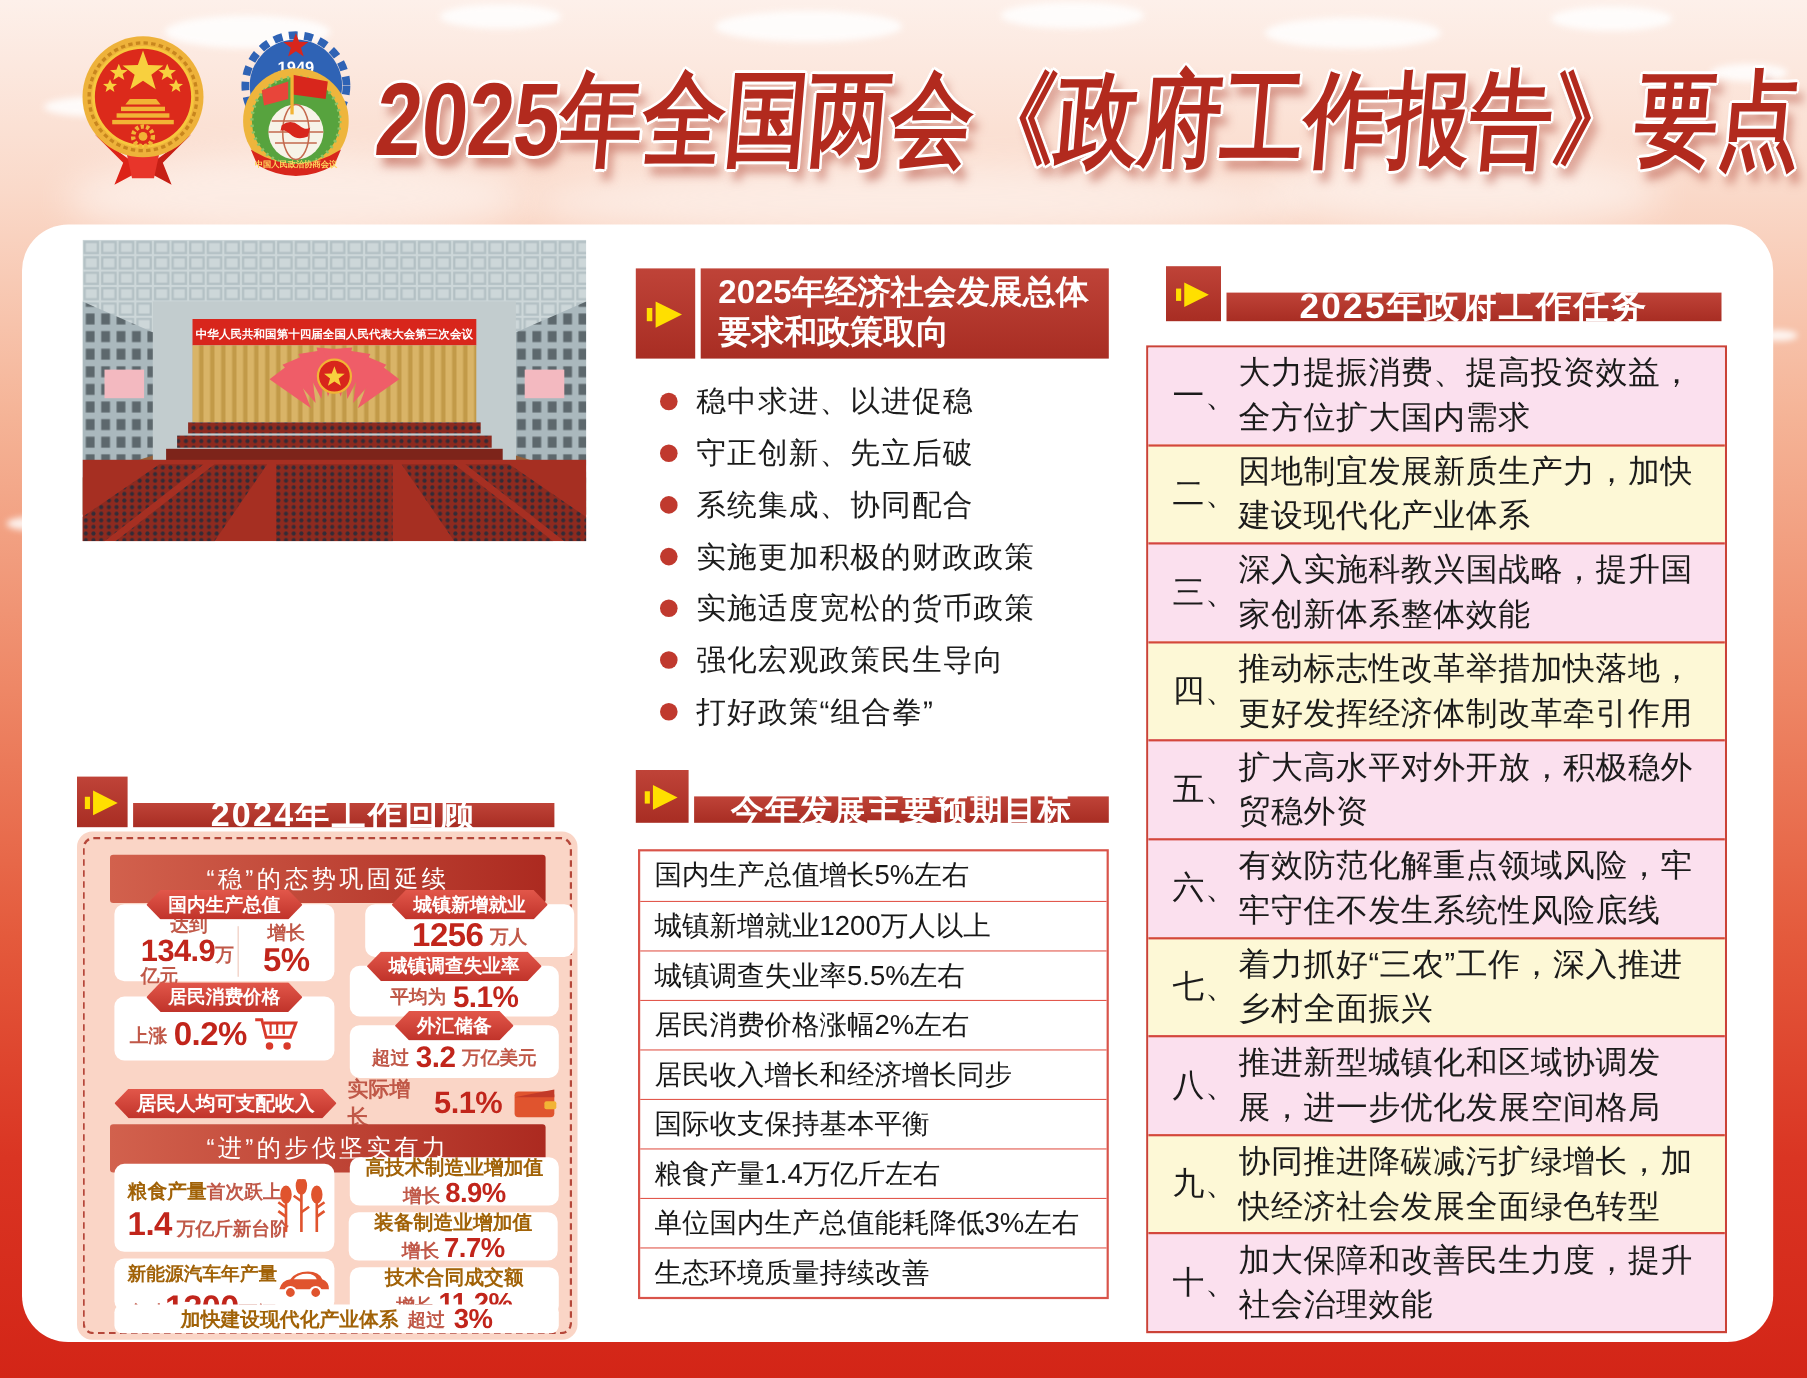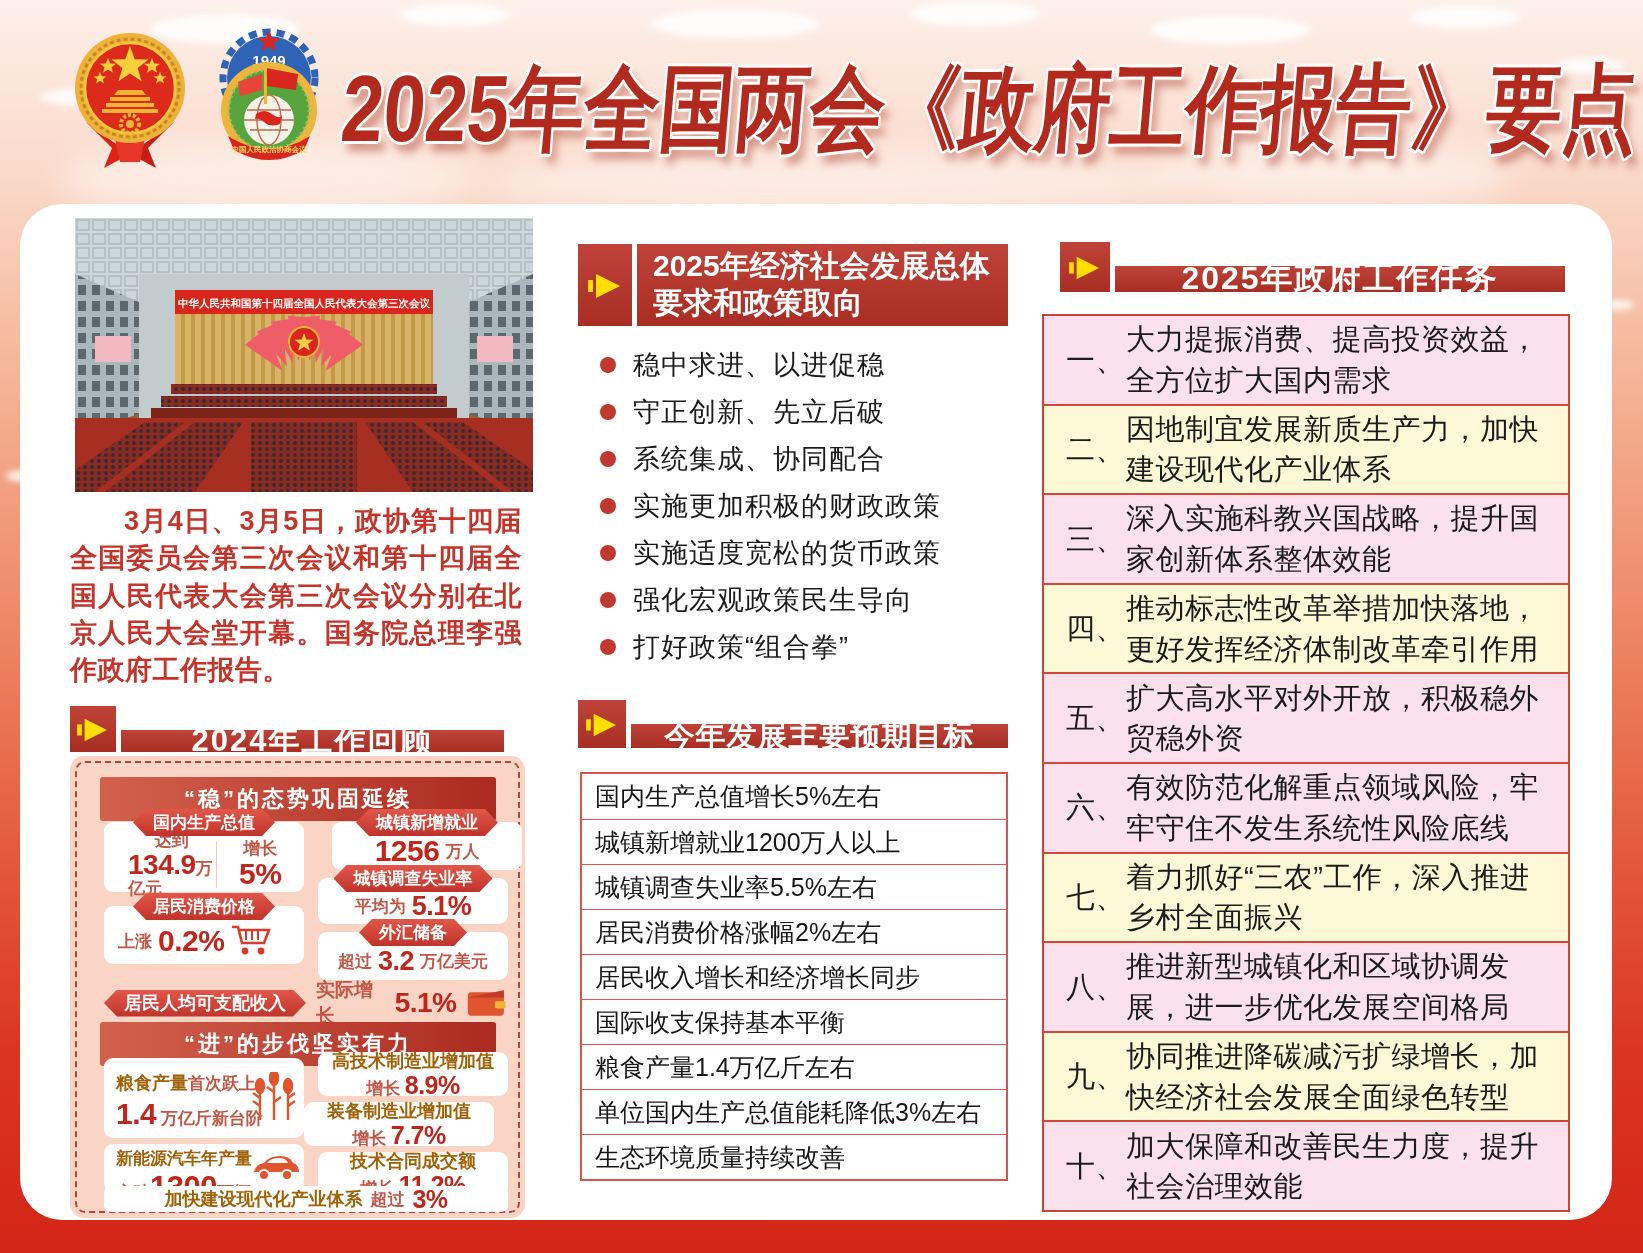--- a/index.html
+++ b/index.html
@@ -28,21 +28,21 @@
   
   .photo-frame { position:absolute; left:75px; top:218px; width:458px; height:274px; }
   .intro { position:absolute; left:70px; top:503px; width:452px; font-size:27px; font-weight:800;
     color:#c3352b; line-height:1.38; text-align:justify; text-indent:2em; letter-spacing:.5px; }
 
   .stats-box { position:absolute; left:70px; top:756px; width:455px; height:462px;
     background:#fad5c6; border-radius:14px; }
   .stats-box .dash { position:absolute; inset:5px; border:2px dashed #b5473a; border-radius:10px; }
 
   .mini-banner { position:absolute; height:44px; background:linear-gradient(90deg,#d2614d,#ac2a20);
-    color:#fff; font-weight:700; font-size:22px; letter-spacing:3px; display:flex; align-items:center; justify-content:center; border-radius:3px; }
+    color:#fff; font-weight:400; font-size:22px; letter-spacing:3px; display:flex; align-items:center; justify-content:center; border-radius:3px; }
 
   .card { position:absolute; background:#fff; border-radius:9px; }
   .badge { position:absolute; top:-13px; left:50%; transform:translateX(-50%); height:27px; line-height:27px;
     padding:0 20px; white-space:nowrap; color:#fff; font-size:17px; font-weight:800;
     background:linear-gradient(180deg,#e2574a,#c0332a);
     clip-path:polygon(0 50%,13px 0,calc(100% - 13px) 0,100% 50%,calc(100% - 13px) 100%,13px 100%); }
   .badge.inline { position:static; transform:none; flex:none; }
   .sm   { font-size:17px; color:#c05848; font-weight:700; }
   .big  { font-size:30px; color:#c1251b; font-weight:800; letter-spacing:-.5px; }
   .lbl  { font-size:18px; color:#a16207; font-weight:800; }
@@ -194,21 +194,20 @@
     <rect x="86" y="178" width="286" height="11" fill="url(#crowd)"></rect>
     <rect x="76" y="190" width="306" height="11" fill="#7d241a"></rect>
     <rect x="0" y="200" width="458" height="74" fill="#a62f22"></rect>
     <polygon points="30,274 120,204 168,204 120,274" fill="url(#crowd)"></polygon>
     <polygon points="176,274 176,204 282,204 282,274" fill="url(#crowd)"></polygon>
     <polygon points="338,274 290,204 338,204 428,274" fill="url(#crowd)"></polygon>
     <polygon points="0,252 70,204 110,204 20,274 0,274" fill="url(#crowd)"></polygon>
     <polygon points="458,252 388,204 348,204 438,274 458,274" fill="url(#crowd)"></polygon>
   </svg>
 
-  <p class="intro">3月4日、3月5日，政协第十四届全国委员会第三次会议和第十四届全国人民代表大会第三次会议分别在北京人民大会堂开幕。国务院总理李强作政府工作报告。</p>
 
   <div class="sec-banner" style="left:70px;top:706px;width:434px;height:46px">
     <div class="arrow-sq" style="width:46px">
       <svg width="34" height="28" viewBox="0 0 36 30">
           <rect x="1" y="10" width="5" height="12" fill="#ffdf00"></rect>
           <polygon points="9,4 9,28 33,16" fill="#ffdf00"></polygon>
         </svg>
     </div>
     <div class="sec-bar center" style="font-size:31px;letter-spacing:2px">2024年工作回顾</div>
   </div>
@@ -304,21 +303,21 @@
     </div>
   </div>
 
   <div class="card" style="left:318px;top:1052px;width:190px;height:44px">
     <div class="ctr2 nopad">
       <span class="lbl">高技术制造业增加值</span>
       <div><span class="sm">增长</span> <span class="big" style="font-size:25px">8.9%</span></div>
     </div>
   </div>
 
-  <div class="card" style="left:304px;top:1102px;width:190px;height:44px">
+  <div class="card" style="left:317px;top:1102px;width:190px;height:44px">
     <div class="ctr2 nopad">
       <span class="lbl">装备制造业增加值</span>
       <div><span class="sm">增长</span> <span class="big" style="font-size:25px">7.7%</span></div>
     </div>
   </div>
 
   <div class="card" style="left:104px;top:1144px;width:200px;height:48px">
     <div class="freeform" style="padding-top:4px">
       <div><span class="lbl" style="font-size:17px">新能源汽车年产量</span></div>
       <div><span class="sm">突破</span><span class="big" style="font-size:31px">1300</span><span class="sm">万辆</span></div>

